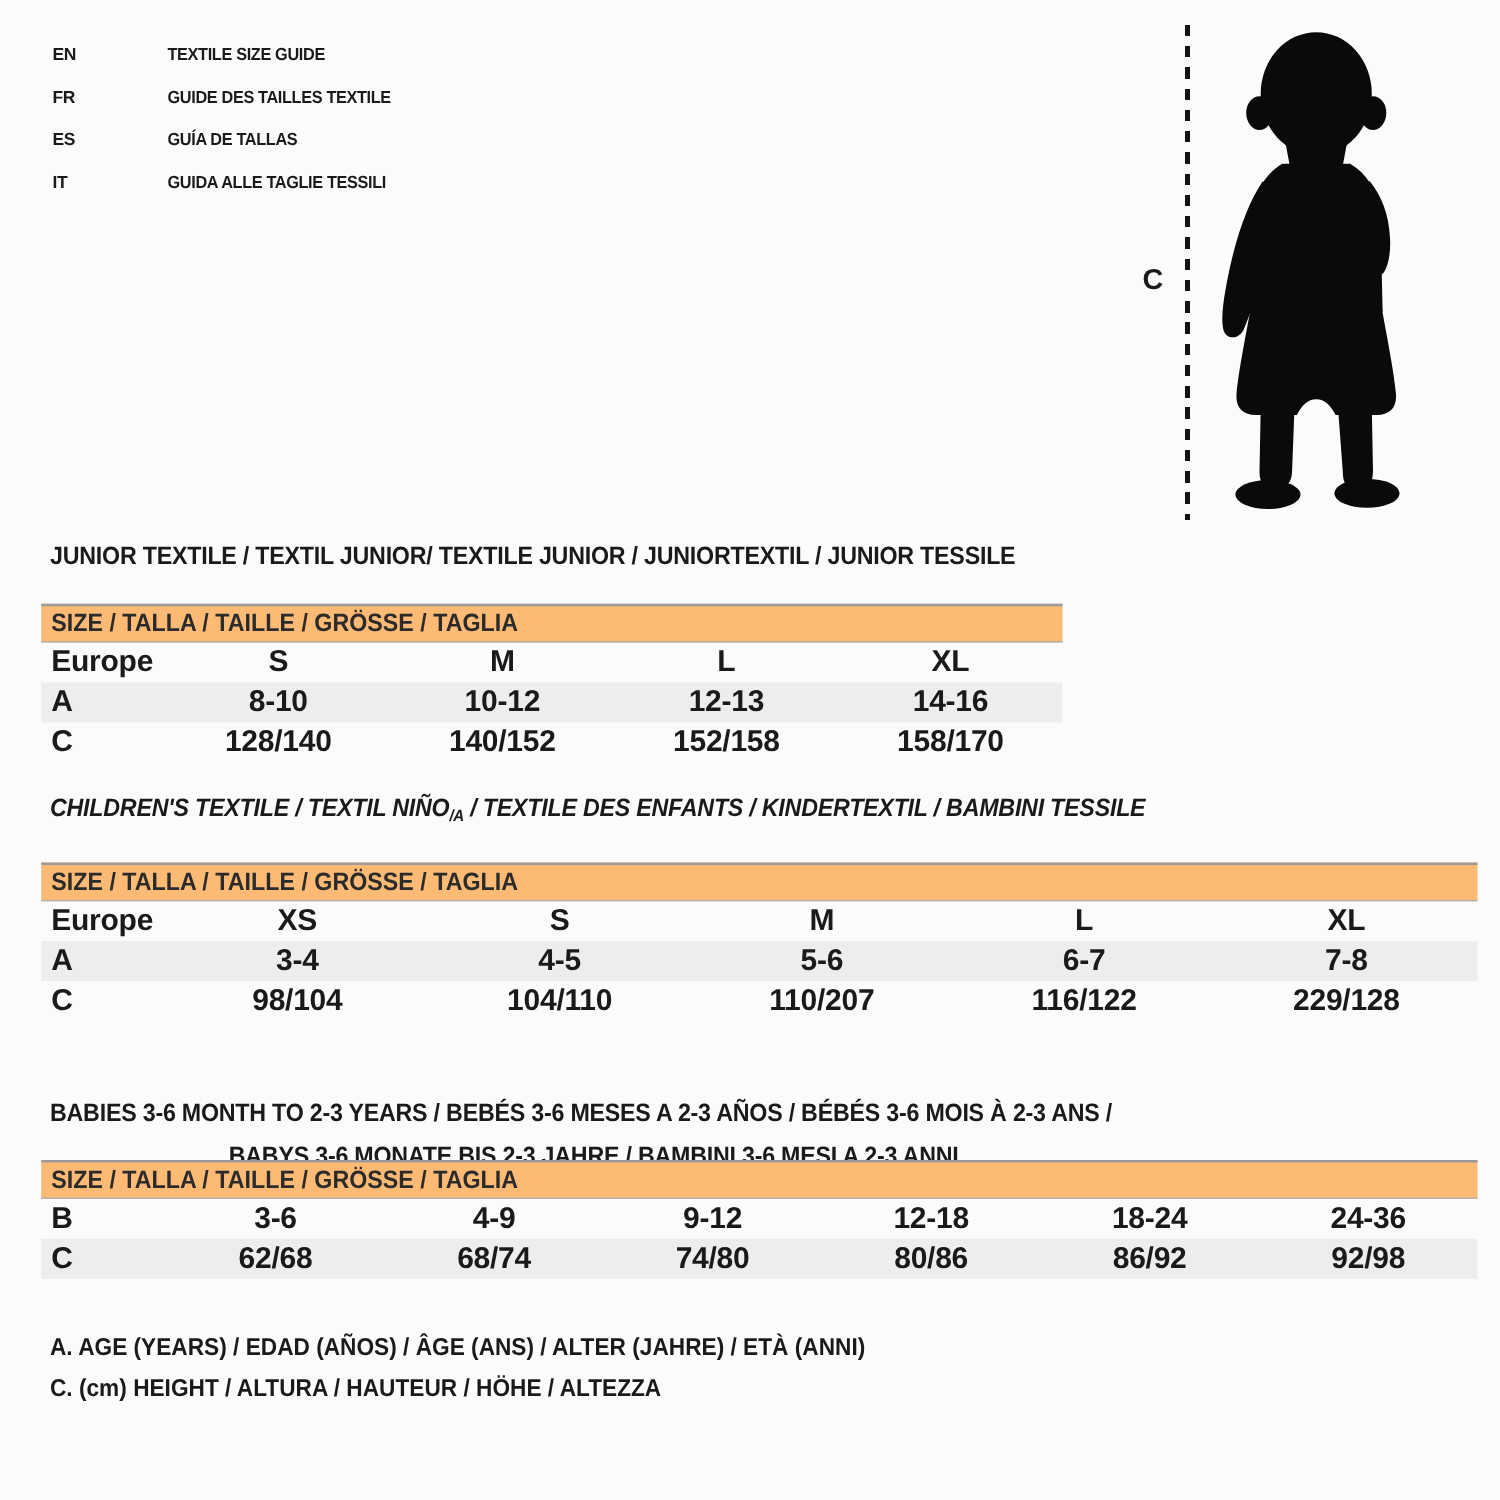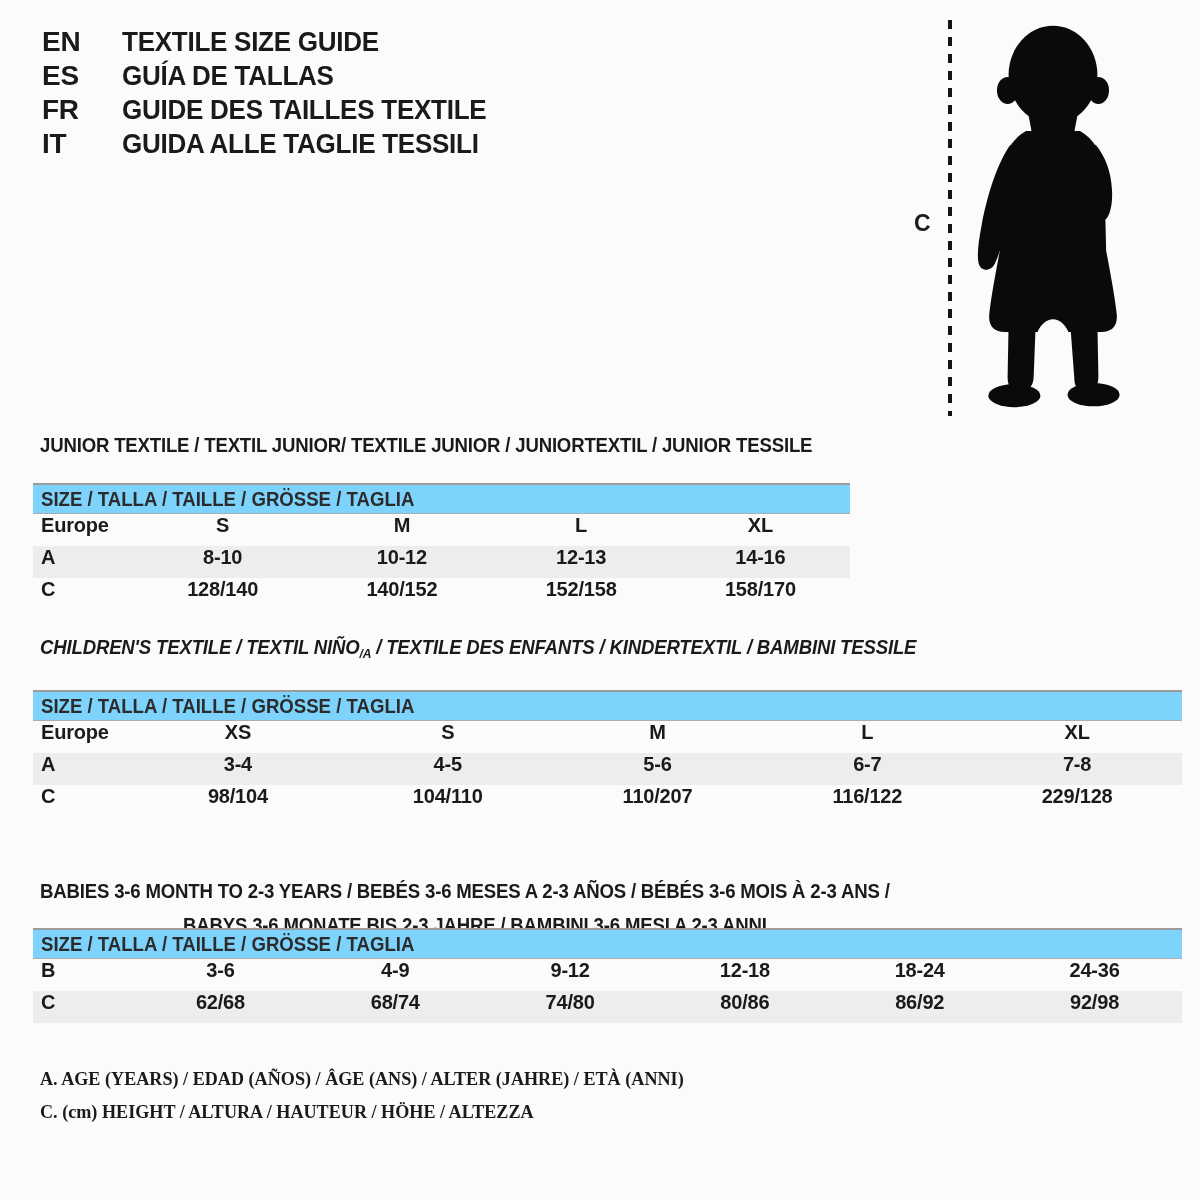--- a/index.html
+++ b/index.html
@@ -9,21 +9,21 @@
     font-family:"Liberation Sans","DejaVu Sans",sans-serif;
     font-weight:700;
     color:#1a1a1a;
     position:relative;
     overflow:hidden;
   }
   .cond { display:inline-block; transform:scaleX(0.93); transform-origin:0 50%; white-space:nowrap; }
 
   
   .langs { position:absolute; left:42px; top:26px; }
-  .lang-row { display:flex; height:34px; align-items:flex-start; font-size:28px; letter-spacing:-0.3px; }
+  .lang-row { display:flex; height:34px; align-items:center; font-size:14px; letter-spacing:-0.3px;gap:12px; }
   .lang-code { width:80px; }
 
   
   .measure-line {
     position:absolute; left:948px; top:20px; width:4px; height:396px;
     background:repeating-linear-gradient(180deg,#141414 0 9px,transparent 9px 17px);
   }
   .measure-label { position:absolute; left:914px; top:210px; font-size:23px; }
   .toddler { position:absolute; left:968px; top:16px; }
 
@@ -34,50 +34,50 @@
   .h-babies { top:842px; line-height:34px;margin-top:32px; }
   .sub-a { font-size:13px; vertical-align:-4px; }
 
   
   .sg-table { position:absolute; left:33px; }
   .t-junior { top:483px; width:817px; }
   .t-children { top:690px; width:1149px; }
   .t-babies { top:928px; width:1149px; }
   .size-bar {
     height:31px; box-sizing:border-box;
-    background:#7dd3fc;
+    background:#fdba74;
     border-top:2px solid #9b9b9b;
     border-bottom:1px solid #adadad;
     line-height:28px; padding-left:8px;
     font-size:20px; color:#2b2b2b;
   }
-  .trow { display:flex; height:32px; font-size:20px; letter-spacing:-0.2px; }
+  .trow { display:flex; height:32px; align-items:center; font-size:24px; letter-spacing:-0.2px; }
   .trow.shaded { background:#ededed; }
   .tlabel { width:100px; padding-left:8px; box-sizing:border-box; }
   .tcell { flex:1; text-align:center; }
 
   
   .legend { position:absolute; left:40px; top:1062px; font-size:19.5px; }
-  .legend-line { height:33px; line-height:33px; white-space:nowrap;font-family:Liberation Serif, serif; }
+  .legend-line { height:33px; line-height:33px; white-space:nowrap; }
 </style>
 </head>
 <body>
 
 <div class="langs">
   <div class="lang-row">
     <span class="lang-code">EN</span>
     <span class="cond">TEXTILE SIZE GUIDE</span>
   </div>
   <div class="lang-row">
+    <span class="lang-code">FR</span>
+    <span class="cond">GUIDE DES TAILLES TEXTILE</span>
+  </div>
+  <div class="lang-row">
     <span class="lang-code">ES</span>
     <span class="cond">GUÍA DE TALLAS</span>
-  </div>
-  <div class="lang-row">
-    <span class="lang-code">FR</span>
-    <span class="cond">GUIDE DES TAILLES TEXTILE</span>
   </div>
   <div class="lang-row">
     <span class="lang-code">IT</span>
     <span class="cond">GUIDA ALLE TAGLIE TESSILI</span>
   </div>
 </div>
 
 <div class="measure-line"></div>
 <div class="measure-label">C</div>
 <svg class="toddler" width="170" height="400" viewBox="0 0 176 400" xmlns="http://www.w3.org/2000/svg">

